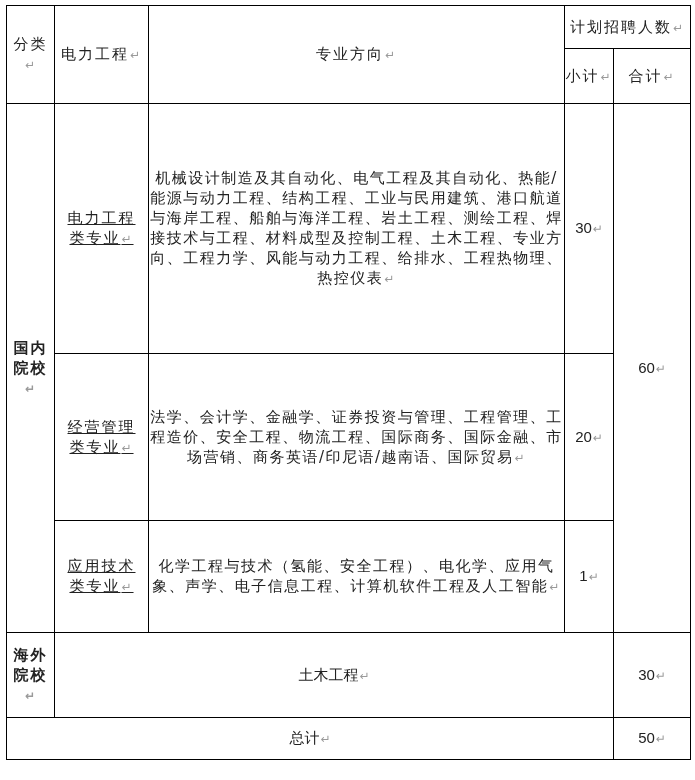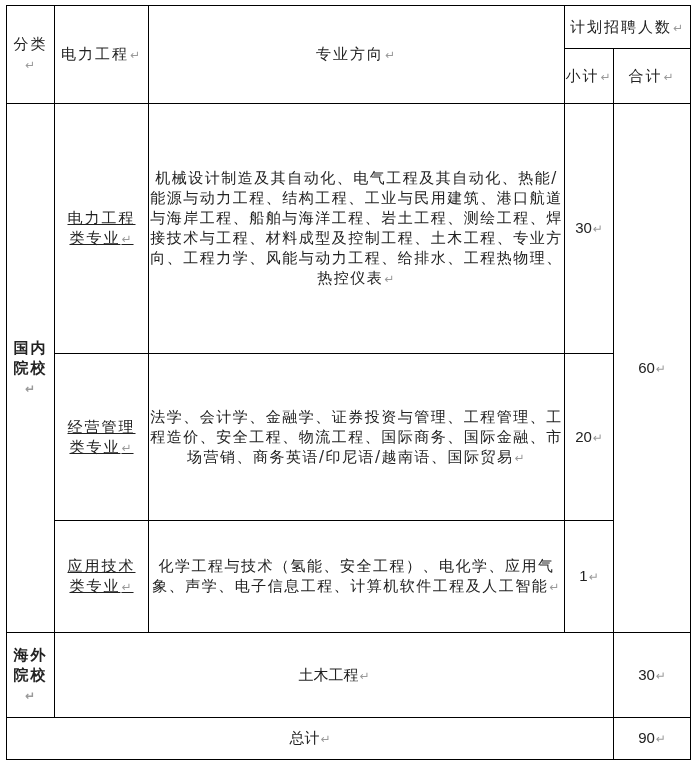--- a/index.html
+++ b/index.html
@@ -71,16 +71,16 @@
   </tr>
 
   <tr style="height:85px">
     <td class="cls-text"><span>海外</span><br><span>院校</span><span class="ret">↵</span></td>
     <td colspan="3"><span>土木工程</span><span class="ret">↵</span></td>
     <td class="num"><span>30</span><span class="ret">↵</span></td>
   </tr>
 
   <tr style="height:42px">
     <td colspan="4"><span>总计</span><span class="ret">↵</span></td>
-    <td class="num"><span>90</span><span class="ret">↵</span></td>
+    <td class="num"><span>50</span><span class="ret">↵</span></td>
   </tr>
 </tbody>
   </table>
 
 </body></html>

